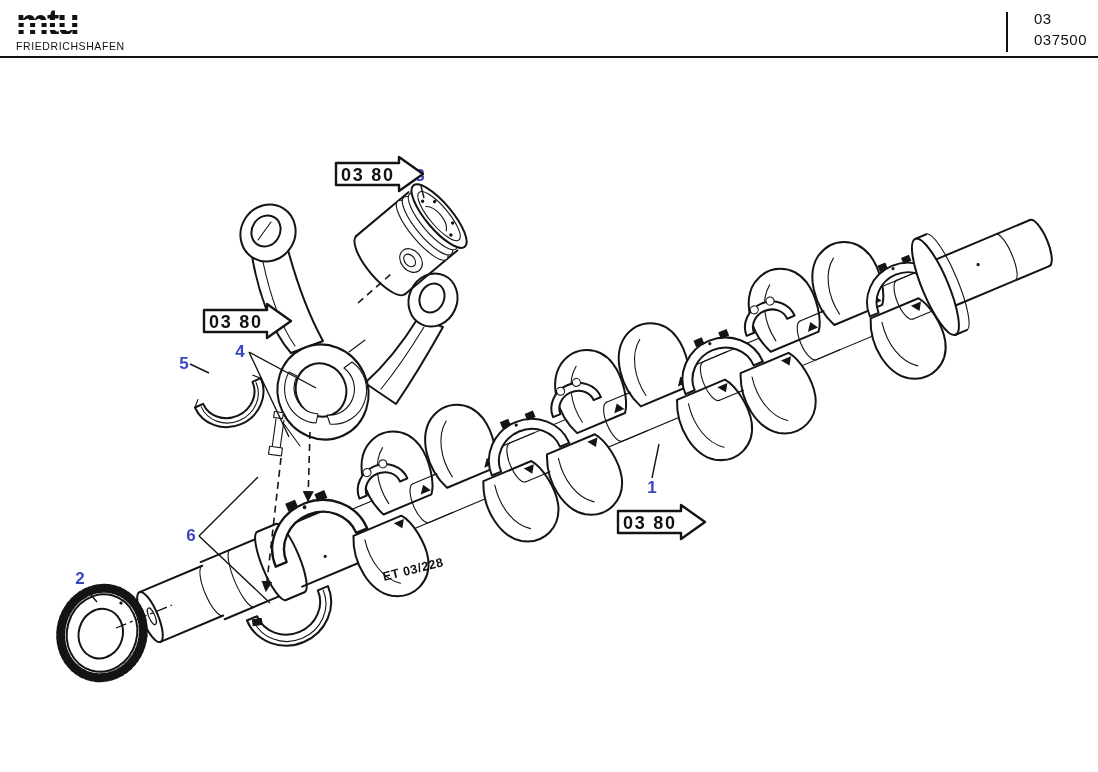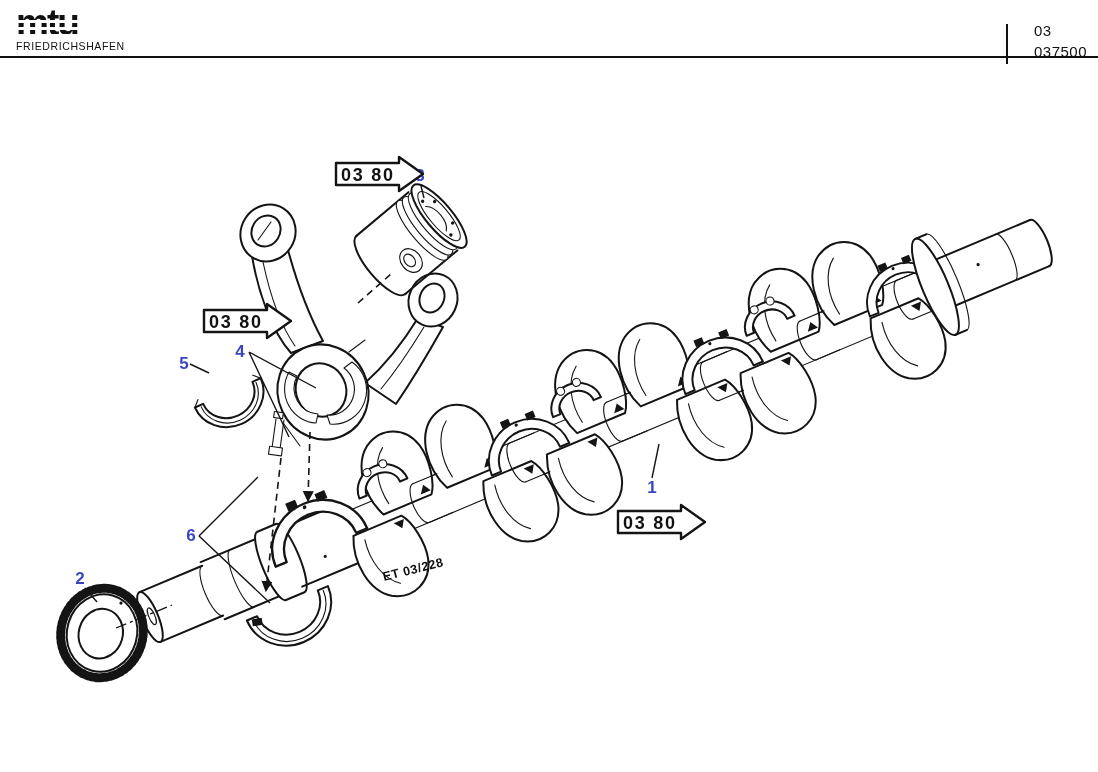--- a/index.html
+++ b/index.html
@@ -4,21 +4,21 @@
 <style>
   html,body{margin:0;padding:0;background:#fff;}
   .page{position:relative;width:1098px;height:772px;background:#fff;overflow:hidden;
         font-family:"Liberation Sans",sans-serif;}
   
   .logo-block{position:absolute;left:16px;top:6px;}
   .logo-text{font-weight:900;font-size:37px;line-height:34px;letter-spacing:-2px;color:#111;
              font-family:"Liberation Sans",sans-serif;position:relative;}
   .logo-bar{position:absolute;left:0;width:88px;height:2.5px;background:#fff;}
   .logo-sub{font-size:10.5px;letter-spacing:.6px;color:#111;margin-top:0px;font-weight:400;}
-  .doc-ref{position:absolute;right:0;top:20px;width:92px;height:46px;}
+  .doc-ref{position:absolute;right:0;top:8px;width:92px;height:46px;}
   .doc-divider{position:absolute;left:0;top:4px;height:40px;border-left:2px solid #111;}
   .doc-code,.doc-number{margin-left:28px;font-size:15px;line-height:21px;color:#111;letter-spacing:.5px;}
   .header-rule{position:absolute;left:0;right:0;top:56px;border-top:2.2px solid #111;}
   
   svg text{font-family:"Liberation Sans",sans-serif;}
   .ln{stroke:#141414;fill:none;stroke-width:2;stroke-linecap:round;stroke-linejoin:round;}
   .f{fill:#ffffff;}
   .thin{stroke-width:1.1;}
   .blk{fill:#141414;stroke:none;}
   .leader{stroke:#141414;stroke-width:1.4;fill:none;}

